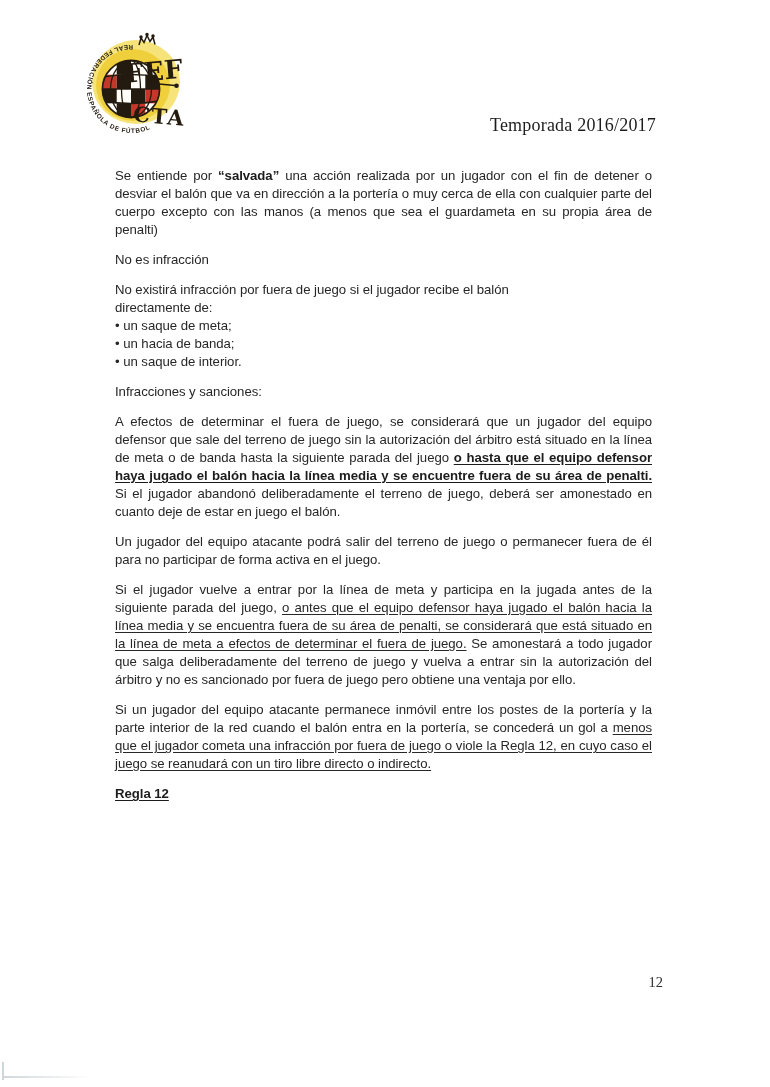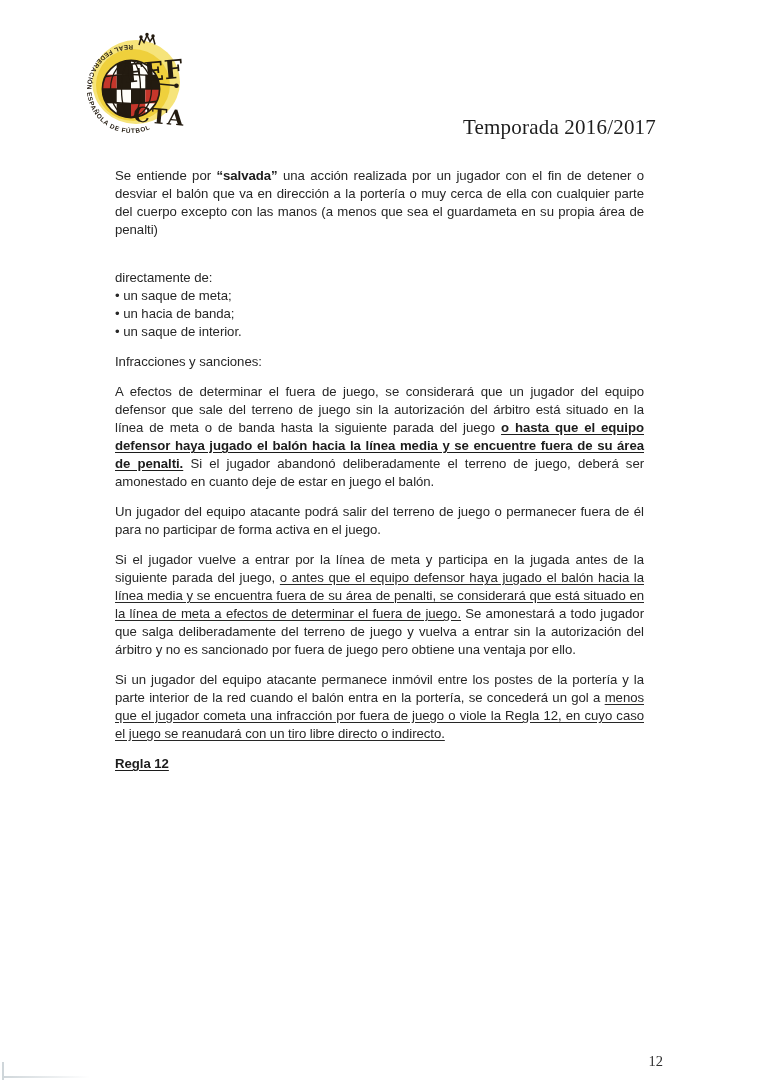--- a/index.html
+++ b/index.html
@@ -1,27 +1,27 @@
 <!DOCTYPE html>
 <html><head>
 <meta charset="utf-8">
 <style>
   html,body{margin:0;padding:0;background:#ffffff;}
   .page{position:relative;width:770px;height:1087px;background:#ffffff;overflow:hidden;
         font-family:"Liberation Sans",sans-serif;color:#262626;}
   .doc-title{position:absolute;top:115px;left:115px;width:541px;text-align:right;
-             font-family:"Liberation Serif",serif;font-size:21px;color:#1d1d1d;letter-spacing:.2px;}
+             font-family:"Liberation Serif",serif;font-size:18px;color:#1d1d1d;letter-spacing:.2px;}
   .doc-body{position:absolute;top:167px;left:115px;width:541px;font-size:13.2px;line-height:18px;
             letter-spacing:-0.05px;color:#272727;}
-  .doc-body p{margin:0 12px 12px 0;}
+  .doc-body p{margin:0 4px 12px 0;}
   .justify{text-align:justify;}
   .b{font-weight:bold;color:#1c1c1c;text-align:center;}
   .u{text-decoration:underline;text-underline-offset:2px;}
   .gap-before{margin-top:15px;}
-  .page-number{position:absolute;top:1053px;left:115px;width:548px;text-align:right;
+  .page-number{position:absolute;top:974px;left:115px;width:548px;text-align:right;
                font-family:"Liberation Serif",serif;font-size:14.5px;color:#303030;}
   .logo{position:absolute;left:80px;top:30px;width:112px;height:112px;}
   .artifact-v{position:absolute;left:2px;top:1062px;width:2px;height:18px;background:#cfd6da;}
   .artifact-h{position:absolute;left:2px;top:1076px;width:88px;height:2px;
               background:linear-gradient(to right,#cfd6da,rgba(207,214,218,0));}
 </style>
 </head>
 <body>
 
 <div class="page">
@@ -77,21 +77,22 @@
     <path id="ringPath" fill="none" d="M55 15.2 A44 44 0 0 0 7 59 A44 44 0 0 0 51 103 A44 44 0 0 0 74 97"></path>
     <text font-family="Liberation Sans, sans-serif" font-size="6.4" font-weight="bold" letter-spacing="0.7" fill="#231b10">
       <textPath href="#ringPath" startOffset="2">REAL FEDERACIÓN ESPAÑOLA DE FÚTBOL</textPath>
     </text>
   </svg>
 
   <div class="doc-title">Temporada 2016/2017</div>
 
   <div class="doc-body">
       <p class="justify"><span>Se entiende por </span><span class="b">“salvada”</span><span> una acción realizada por un jugador con el fin de detener o desviar el balón que va en dirección a la portería o muy cerca de ella con cualquier parte del cuerpo excepto con las manos (a menos que sea el guardameta en su propia área de penalti)</span></p>
-      <p><br><span>directamente de:</span><br><span>• un saque de meta;</span><br><span>• un hacia de banda;</span><br><span>• un saque de interior.</span></p>
+      <p><span>No es infracción</span></p>
+      <p><span>No existirá infracción por fuera de juego si el jugador recibe el balón</span><br><span>directamente de:</span><br><span>• un saque de meta;</span><br><span>• un hacia de banda;</span><br><span>• un saque de interior.</span></p>
       <p><span>Infracciones y sanciones:</span></p>
       <p class="justify"><span>A efectos de determinar el fuera de juego, se considerará que un jugador del equipo defensor que sale del terreno de juego sin la autorización del árbitro está situado en la línea de meta o de banda hasta la siguiente parada del juego </span><span class="b u">o hasta que el equipo defensor haya jugado el balón hacia la línea media y se encuentre fuera de su área de penalti.</span><span> Si el jugador abandonó deliberadamente el terreno de juego, deberá ser amonestado en cuanto deje de estar en juego el balón.</span></p>
       <p class="justify"><span>Un jugador del equipo atacante podrá salir del terreno de juego o permanecer fuera de él para no participar de forma activa en el juego.</span></p>
       <p class="justify"><span>Si el jugador vuelve a entrar por la línea de meta y participa en la jugada antes de la siguiente parada del juego, </span><span class="u">o antes que el equipo defensor haya jugado el balón hacia la línea media y se encuentra fuera de su área de penalti, se considerará que está situado en la línea de meta a efectos de determinar el fuera de juego.</span><span> Se amonestará a todo jugador que salga deliberadamente del terreno de juego y vuelva a entrar sin la autorización del árbitro y no es sancionado por fuera de juego pero obtiene una ventaja por ello.</span></p>
       <p class="justify"><span>Si un jugador del equipo atacante permanece inmóvil entre los postes de la portería y la parte interior de la red cuando el balón entra en la portería, se concederá un gol a </span><span class="u">menos que el jugador cometa una infracción por fuera de juego o viole la Regla 12, en cuyo caso el juego se reanudará con un tiro libre directo o indirecto.</span></p>
       <p class="gap-before"><span class="b u">Regla 12</span></p>
     </div>
 
   <div class="page-number">12</div>
 

